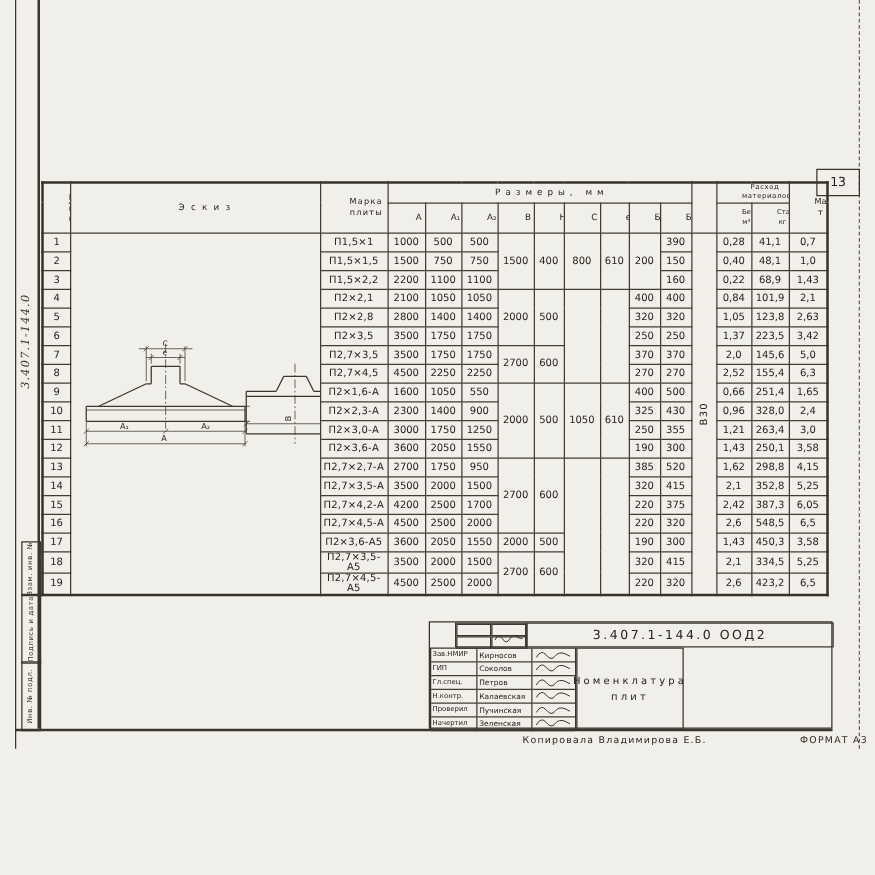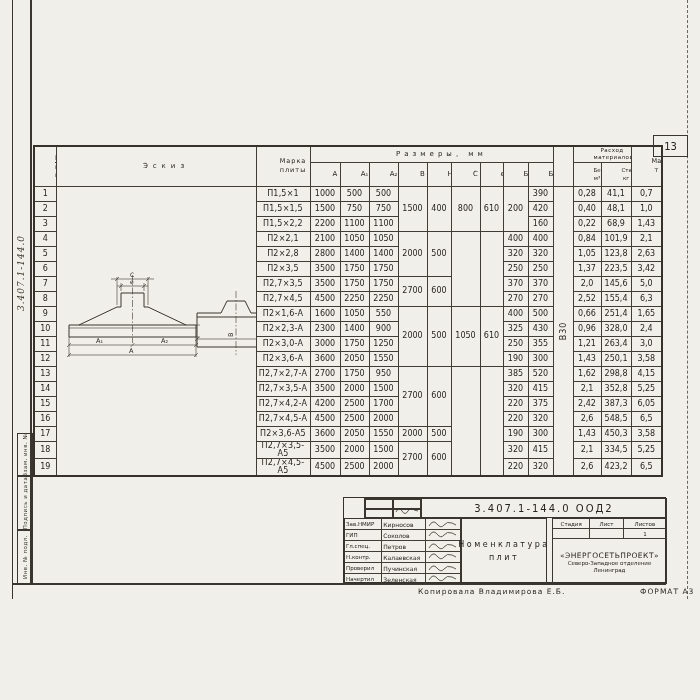--- a/index.html
+++ b/index.html
@@ -276,21 +276,21 @@
         <td>0,28</td>
         <td>41,1</td>
         <td>0,7</td>
       </tr>
       <tr>
         <td class="c-num">2</td>
         <td class="c-mark">П1,5×1,5</td>
         <td>1500</td>
         <td>750</td>
         <td>750</td>
-        <td>420</td>
+        <td>150</td>
         <td>0,40</td>
         <td>48,1</td>
         <td>1,0</td>
       </tr>
       <tr>
         <td class="c-num">3</td>
         <td class="c-mark">П1,5×2,2</td>
         <td>2200</td>
         <td>1100</td>
         <td>1100</td>
@@ -577,33 +577,16 @@
           <svg class="scrib" width="32" height="10">
             <path d="M3,6 q4,-7 8,-2 t7,1 t8,-2 l4,2"></path>
           </svg>
         </div>
       </div>
     </div>
   <div class="box tb-title">
     <div>Номенклатура</div>
     <div>плит</div>
   </div>
-  <div class="box tb-right">
-    <div class="strip">
-      <div class="sw1">Стадия</div>
-      <div class="sw2">Лист</div>
-      <div class="sw3">Листов</div>
-    </div>
-    <div class="strip">
-      <div class="sw1"></div>
-      <div class="sw2"></div>
-      <div class="sw3">1</div>
-    </div>
-    <div class="org">
-      <div class="o1">«ЭНЕРГОСЕТЬПРОЕКТ»</div>
-      <div class="o2">Северо-Западное отделение</div>
-      <div class="o3">Ленинград</div>
-    </div>
-  </div>
 </div>
 
 <div class="footer-note" style="left:418px;">Копировала Владимирова Е.Б.</div>
 <div class="footer-note" style="left:597px;margin-left:43px;">ФОРМАТ А3</div>
 
 </body></html>

